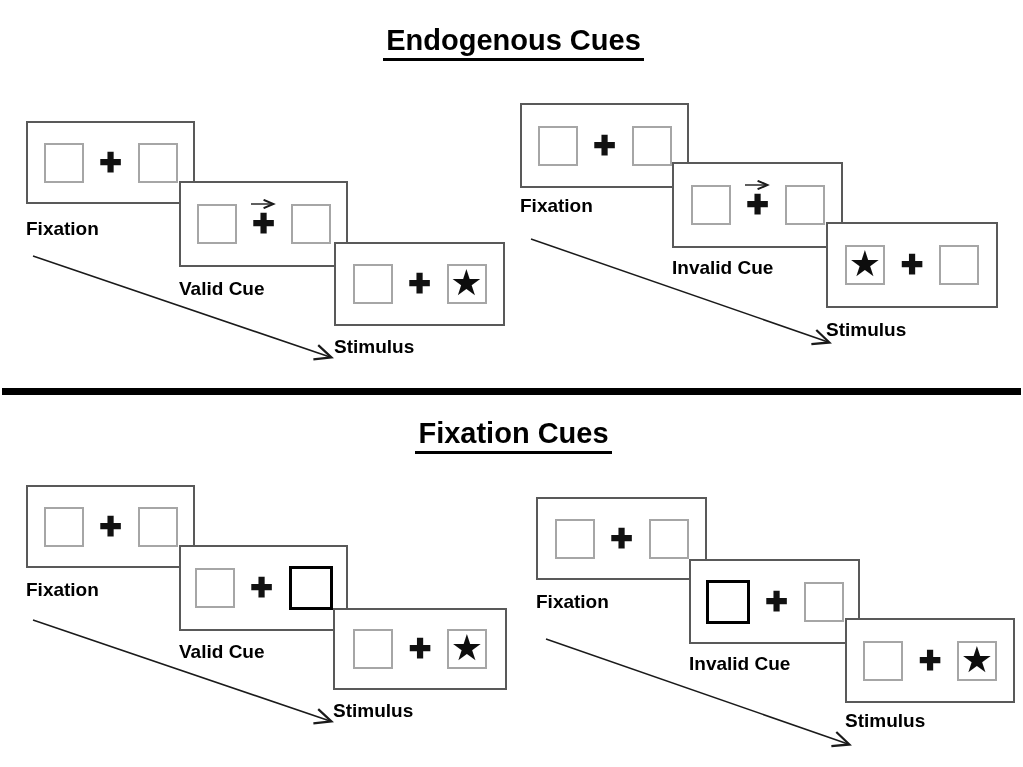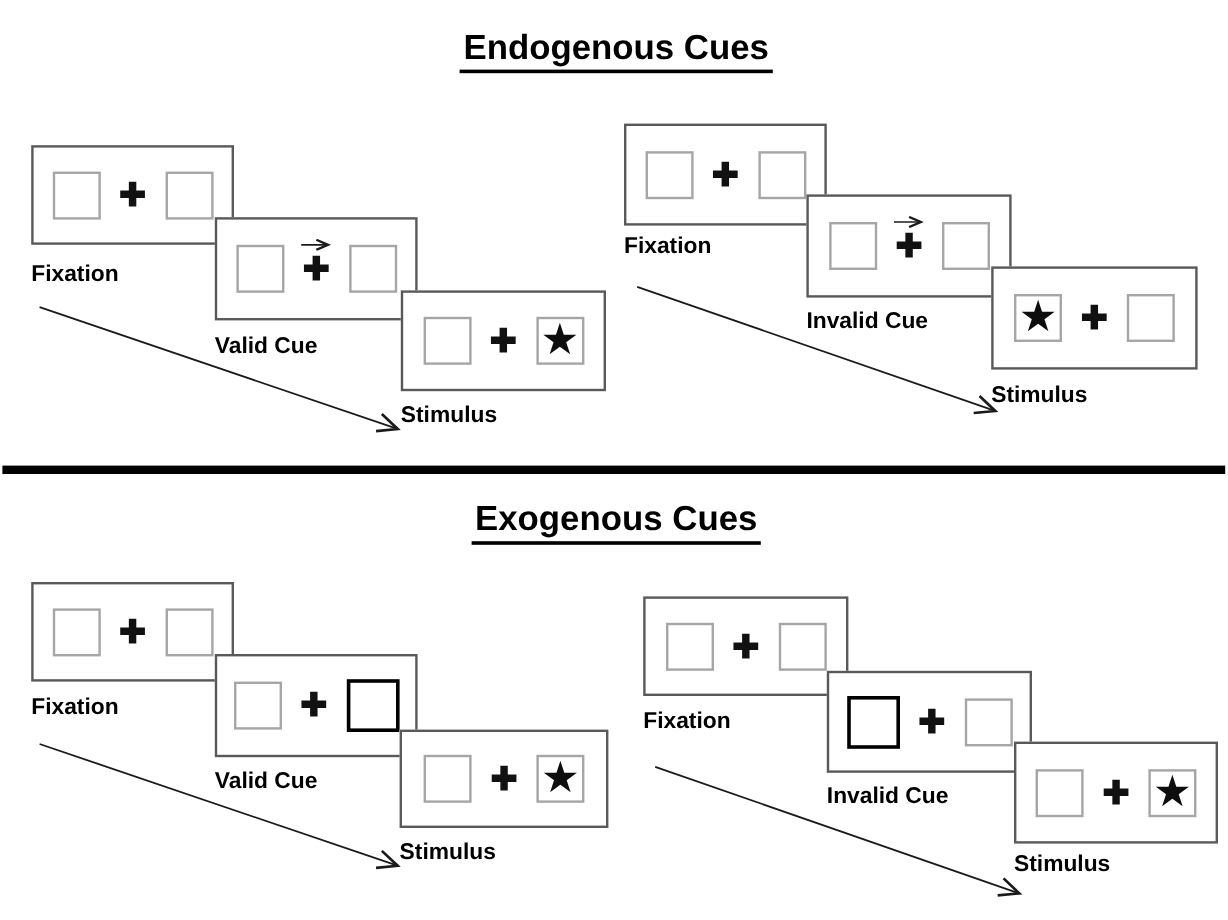--- a/index.html
+++ b/index.html
@@ -122,21 +122,21 @@
     <defs>
         <marker id="ah2" markerWidth="14" markerHeight="12" refX="11" refY="6" orient="auto">
           <path d="M1,1 L12,6 L1,11" fill="none" stroke="#1a1a1a" stroke-width="1.5"></path>
         </marker>
       </defs>
     <line x1="5" y1="5" x2="302" y2="108" stroke="#1a1a1a" stroke-width="1.5" marker-end="url(#ah2)"></line>
   </svg>
 
   <div class="divider"></div>
 
-  <h1 class="title exo-title"><span class="u">Exogenous Cues</span></h1>
+  <h1 class="title exo-title"><span class="u">Fixation Cues</span></h1>
 
   <div class="panel" style="left:26px;top:485px;width:169px;height:83px;">
     <span class="sq"></span>
     <span class="plus-wrap">
         <span class="plus">✚</span>
       </span>
     <span class="sq"></span>
   </div>
   <div class="plabel" style="left:26px;top:579px;width:169px;">Fixation</div>
 

